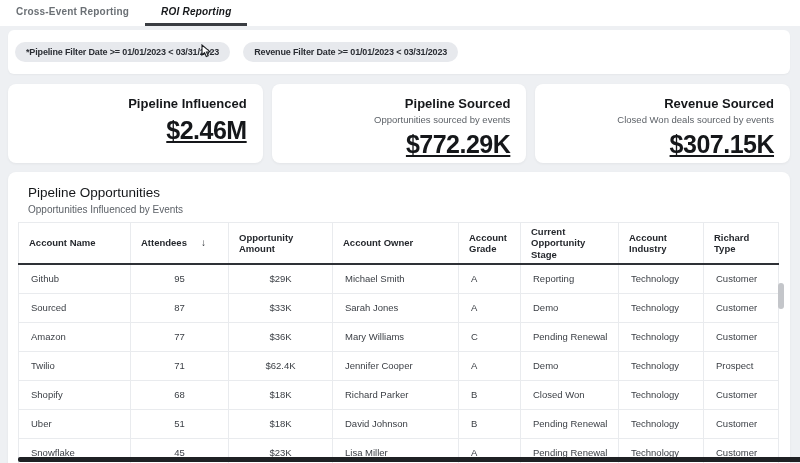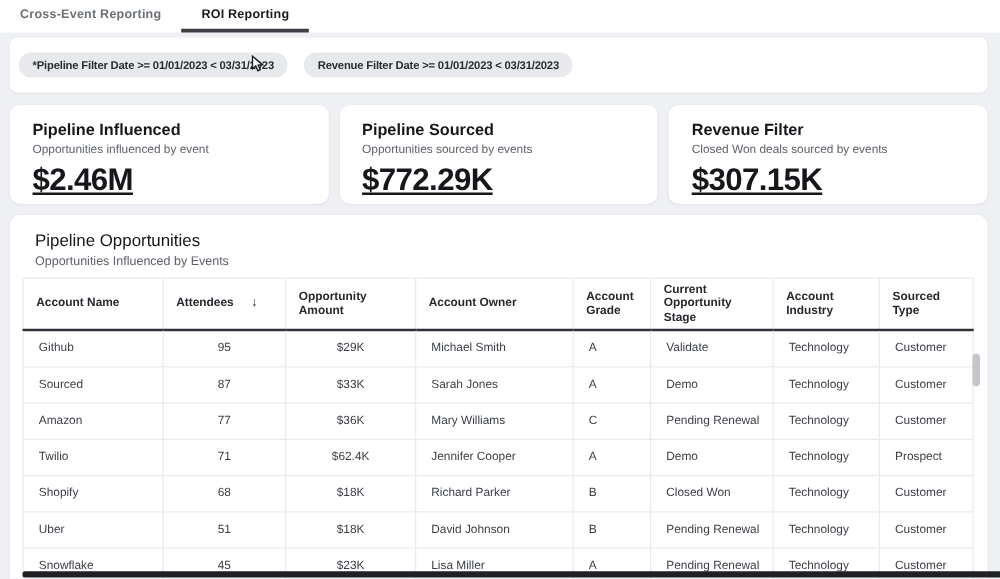--- a/index.html
+++ b/index.html
@@ -17,21 +17,21 @@
   .tabbar{
     position:absolute; top:0; left:0; right:0; height:26px;
     background:var(--card-bg); display:flex; align-items:stretch;
   }
   .tab{
     display:flex; align-items:center; padding:0 16px;
     font-size:10px; font-weight:700; letter-spacing:.2px;
     border-bottom:3px solid transparent; cursor:pointer; white-space:nowrap;
   }
   .tab.inactive{color:#6b7075;}
-  .tab.active{color:#17191c; border-bottom-color:var(--tab-underline);}
+  .tab.active{color:#17191c; border-bottom-color:var(--tab-underline);font-style:italic;}
   
   .filter-card{
     position:absolute; left:8px; right:10px; top:30px; height:44px;
     background:var(--card-bg); border-radius:6px;
     box-shadow:0 1px 2px rgba(0,0,0,.04);
     display:flex; align-items:center; gap:13px; padding-left:7px;
   }
   .pill{
     background:var(--pill-bg); border-radius:13px; padding:5px 11px;
     font-size:9px; font-weight:700; letter-spacing:-.15px; color:#2a2d33;
@@ -39,21 +39,21 @@
   }
   .cursor-icon{position:absolute; left:200px; top:44px; width:13px; height:15px; pointer-events:none;}
   
   .kpi-row{
     position:absolute; left:8px; right:10px; top:84px; height:79px;
     display:flex; gap:9px;
   }
   .kpi-card{
     flex:1; background:var(--card-bg); border-radius:8px;
     box-shadow:0 1px 3px rgba(0,0,0,.05);
-    padding:12px 8px 0 18px; overflow:hidden;
+    padding:12px 16px 0 18px; overflow:hidden;text-align:right;
   }
   .kpi-title{font-size:13px; font-weight:700; color:#15171a;}
   .kpi-subtitle{font-size:9.5px; color:var(--text-gray); margin-top:3px; white-space:nowrap;}
   .kpi-value{font-size:25px; font-weight:700; letter-spacing:-.5px; color:#15171a; margin-top:5px;text-decoration:underline;}
   
   .table-card{
     position:absolute; left:8px; right:10px; top:172px; bottom:0;
     background:var(--card-bg); border-radius:8px 8px 0 0;
     box-shadow:0 1px 3px rgba(0,0,0,.05); overflow:hidden;
   }
@@ -98,30 +98,29 @@
   <div class="pill">Revenue Filter Date &gt;= 01/01/2023 &lt; 03/31/2023</div>
 </div>
 
 <svg class="cursor-icon" viewBox="0 0 13 15">
   <path d="M2 1 L2 11 L4.6 8.7 L6.3 12.6 L8.2 11.8 L6.5 8 L10 7.7 Z" fill="#ffffff" stroke="#1c1e21" stroke-width="1.1"></path>
 </svg>
 
 <div class="kpi-row">
   <div class="kpi-card">
     <div class="kpi-title">Pipeline Influenced</div>
-    <div class="kpi-subtitle">Opportunities influenced by event</div>
     <div class="kpi-value">$2.46M</div>
   </div>
   <div class="kpi-card">
     <div class="kpi-title">Pipeline Sourced</div>
     <div class="kpi-subtitle">Opportunities sourced by events</div>
     <div class="kpi-value">$772.29K</div>
   </div>
   <div class="kpi-card">
-    <div class="kpi-title">Revenue Filter</div>
+    <div class="kpi-title">Revenue Sourced</div>
     <div class="kpi-subtitle">Closed Won deals sourced by events</div>
     <div class="kpi-value">$307.15K</div>
   </div>
 </div>
 
 <div class="table-card">
   <div class="table-title">Pipeline Opportunities</div>
   <div class="table-subtitle">Opportunities Influenced by Events</div>
 
   <table>
@@ -139,31 +138,31 @@
       <tr>
         <th>Account Name</th>
         <th>
           <span>Attendees</span><span class="sort-icon">↓</span>
         </th>
         <th>Opportunity Amount</th>
         <th>Account Owner</th>
         <th>Account Grade</th>
         <th>Current Opportunity Stage</th>
         <th>Account Industry</th>
-        <th>Sourced Type</th>
+        <th>Richard Type</th>
       </tr>
     </thead>
     <tbody>
         <tr>
           <td>Github</td>
           <td class="num">95</td>
           <td class="num">$29K</td>
           <td>Michael Smith</td>
           <td>A</td>
-          <td>Validate</td>
+          <td>Reporting</td>
           <td>Technology</td>
           <td>Customer</td>
         </tr>
         <tr>
           <td>Sourced</td>
           <td class="num">87</td>
           <td class="num">$33K</td>
           <td>Sarah Jones</td>
           <td>A</td>
           <td>Demo</td>

